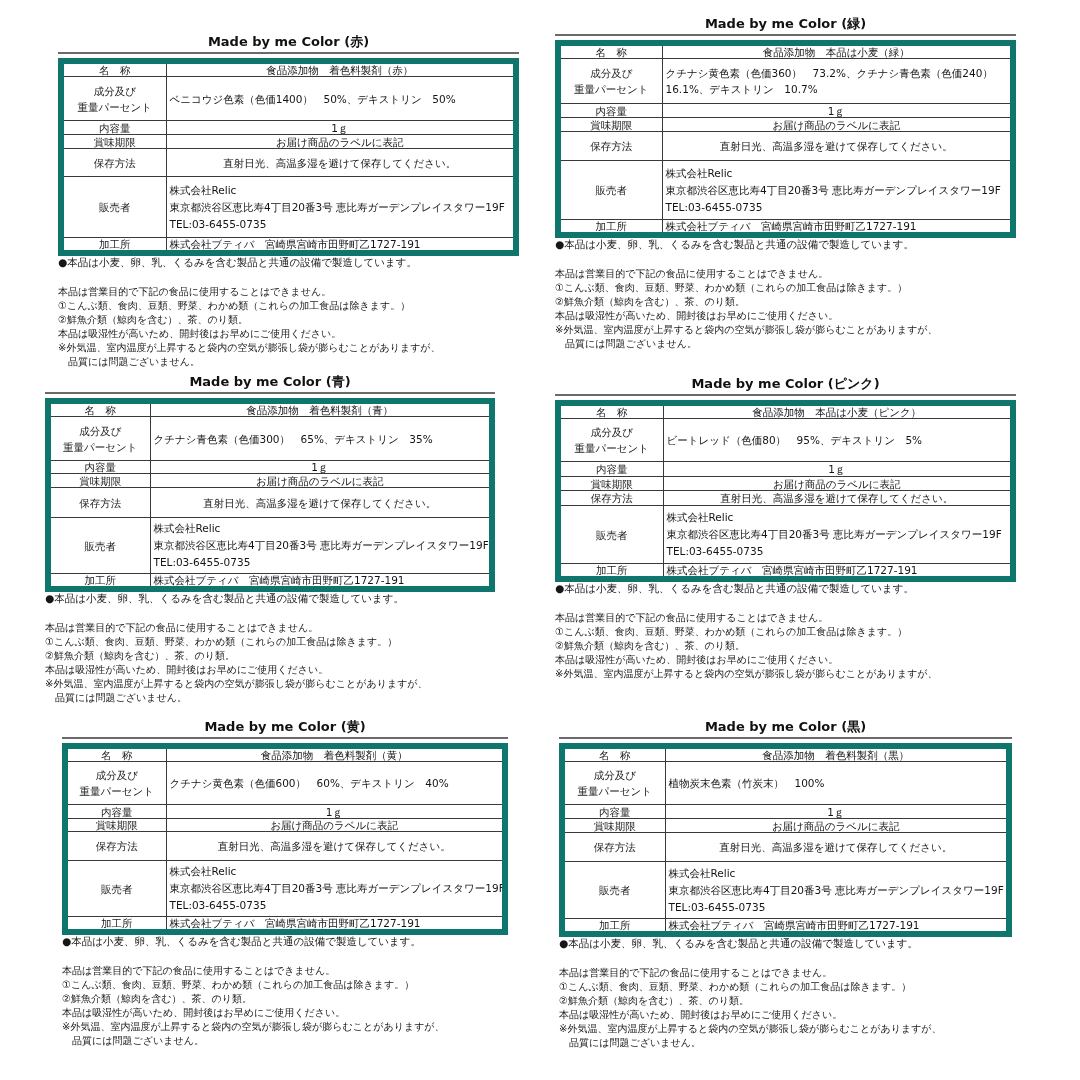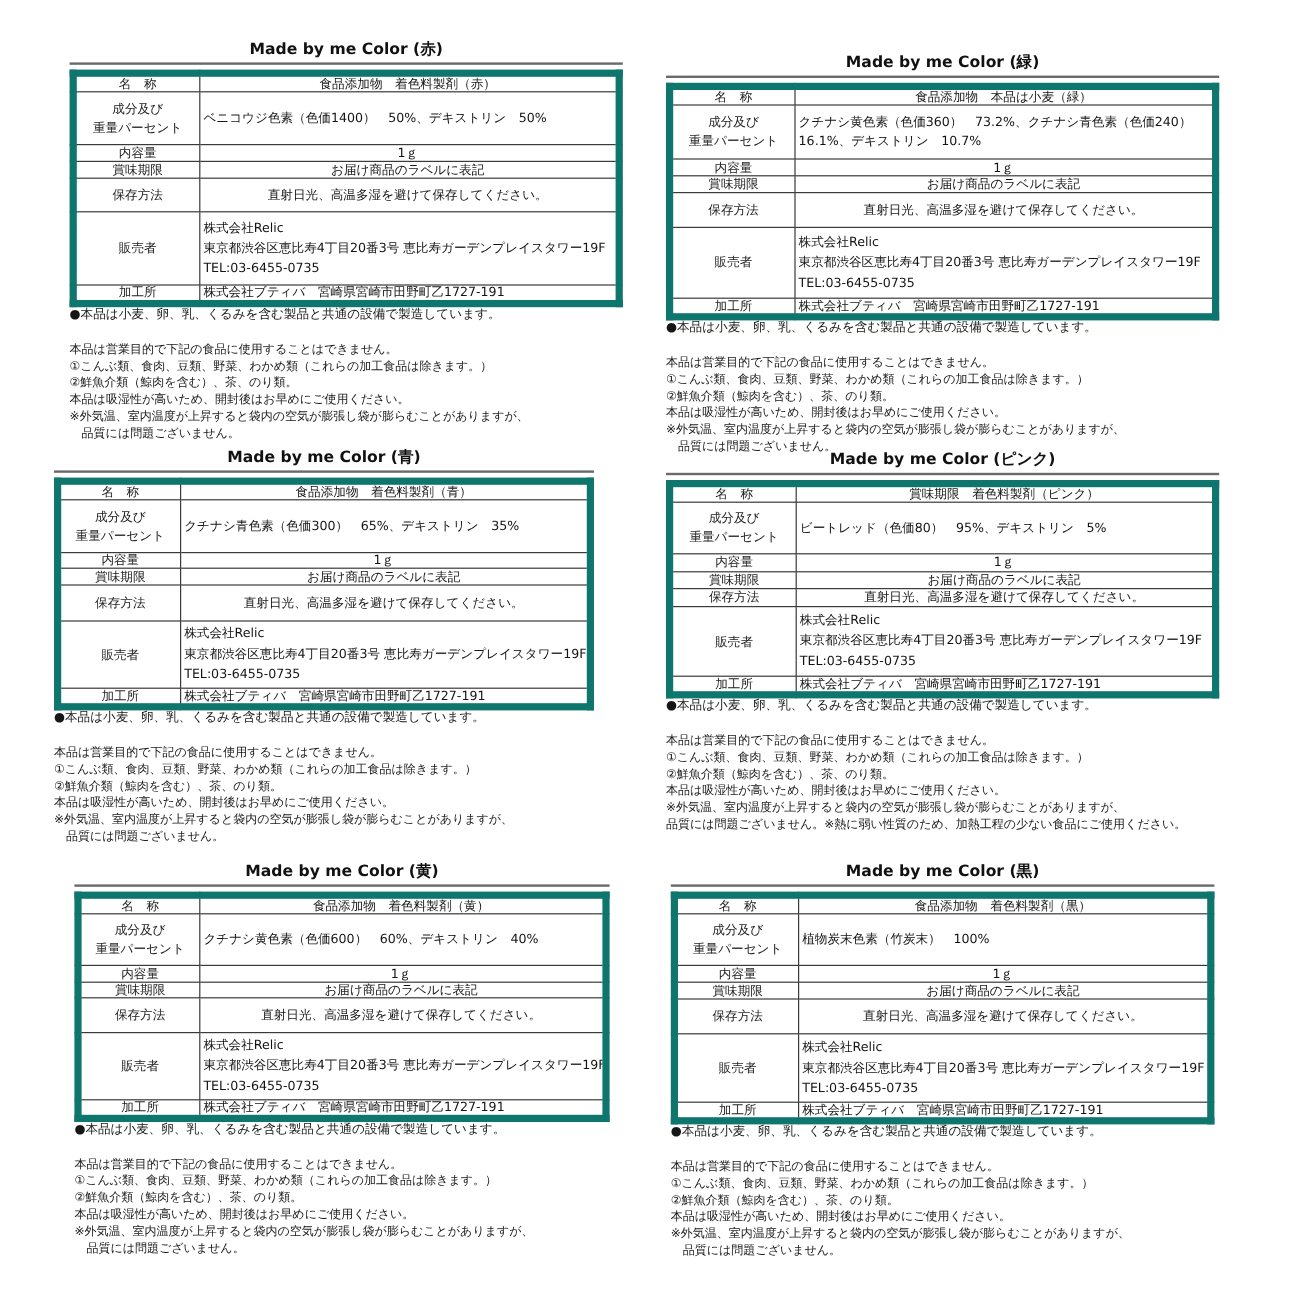--- a/index.html
+++ b/index.html
@@ -36,21 +36,21 @@
     tr.r3 { height: var(--h3); }
     tr.r4 { height: var(--h4); }
     tr.r5 { height: var(--h5); padding-left: 28px; }
     tr.r6 { height: var(--h6); }
     tr.r7 { height: var(--h7); }
     .note { font-size: 10.5px; line-height: 13px; white-space: nowrap; color: #161616; }
     .notices { margin-top: 16px; font-size: 10px; line-height: 14px; color: #181818; }
     .notices .ln { white-space: nowrap; }
 
     .s0 { left: 58px;  top: 34px;  width: 461px; --c1: 105px; --h1: 15px; --h2: 44px; --h3: 14px; --h4: 14px; --h5: 28px; --h6: 61px; --h7: 13px; }
-    .s1 { left: 555px; top: 45px;  width: 461px; --c1: 104px; --h1: 15px; --h2: 45px; --h3: 14px; --h4: 14px; --h5: 29px; --h6: 59px; --h7: 14px; }
+    .s1 { left: 555px; top: 16px;  width: 461px; --c1: 104px; --h1: 15px; --h2: 45px; --h3: 14px; --h4: 14px; --h5: 29px; --h6: 59px; --h7: 14px; }
     .s2 { left: 45px;  top: 374px; width: 450px; --c1: 102px; --h1: 14px; --h2: 44px; --h3: 13px; --h4: 14px; --h5: 30px; --h6: 56px; --h7: 13px; }
     .s3 { left: 555px; top: 376px; width: 461px; --c1: 105px; --h1: 15px; --h2: 43px; --h3: 15px; --h4: 14px; --h5: 15px; --h6: 58px; --h7: 15px; }
     .s4 { left: 62px;  top: 719px; width: 446px; --c1: 101px; --h1: 14px; --h2: 43px; --h3: 14px; --h4: 13px; --h5: 29px; --h6: 56px; --h7: 13px; }
     .s5 { left: 559px; top: 719px; width: 453px; --c1: 103px; --h1: 14px; --h2: 43px; --h3: 14px; --h4: 14px; --h5: 29px; --h6: 57px; --h7: 14px; }
   </style>
 </head>
 <body>
 
 <div id="sheet">
   <section class="sec s0">
@@ -237,21 +237,21 @@
     <div class="sec-title">Made by me Color (ピンク)</div>
     <div class="sec-rule"></div>
     <table class="spec">
       <colgroup>
           <col class="c1">
           <col>
         </colgroup>
       <tbody>
           <tr class="r1">
         <th>名　称</th>
-        <td class="ctr">賞味期限　着色料製剤（ピンク）</td>
+        <td class="ctr">食品添加物　本品は小麦（ピンク）</td>
       </tr>
       <tr class="r2">
         <th class="two">
           <span class="ln">成分及び</span>
           <span class="ln">重量パーセント</span>
         </th>
         <td class="lft two">
           <span class="ln">ビートレッド（色価80）　95%、デキストリン　5%</span>
 
         </td>
@@ -282,21 +282,20 @@
       </tr>
     </tbody>
       </table>
     <div class="note">●本品は小麦、卵、乳、くるみを含む製品と共通の設備で製造しています。</div>
     <div class="notices">
       <div class="ln">本品は営業目的で下記の食品に使用することはできません。</div>
       <div class="ln">①こんぶ類、食肉、豆類、野菜、わかめ類（これらの加工食品は除きます。）</div>
       <div class="ln">②鮮魚介類（鯨肉を含む）、茶、のり類。</div>
       <div class="ln">本品は吸湿性が高いため、開封後はお早めにご使用ください。</div>
       <div class="ln">※外気温、室内温度が上昇すると袋内の空気が膨張し袋が膨らむことがありますが、</div>
-      <div class="ln">品質には問題ございません。※熱に弱い性質のため、加熱工程の少ない食品にご使用ください。</div>
     </div>
   </section>
 
   <section class="sec s4">
     <div class="sec-title">Made by me Color (黄)</div>
     <div class="sec-rule"></div>
     <table class="spec">
       <colgroup>
           <col class="c1">
           <col>

